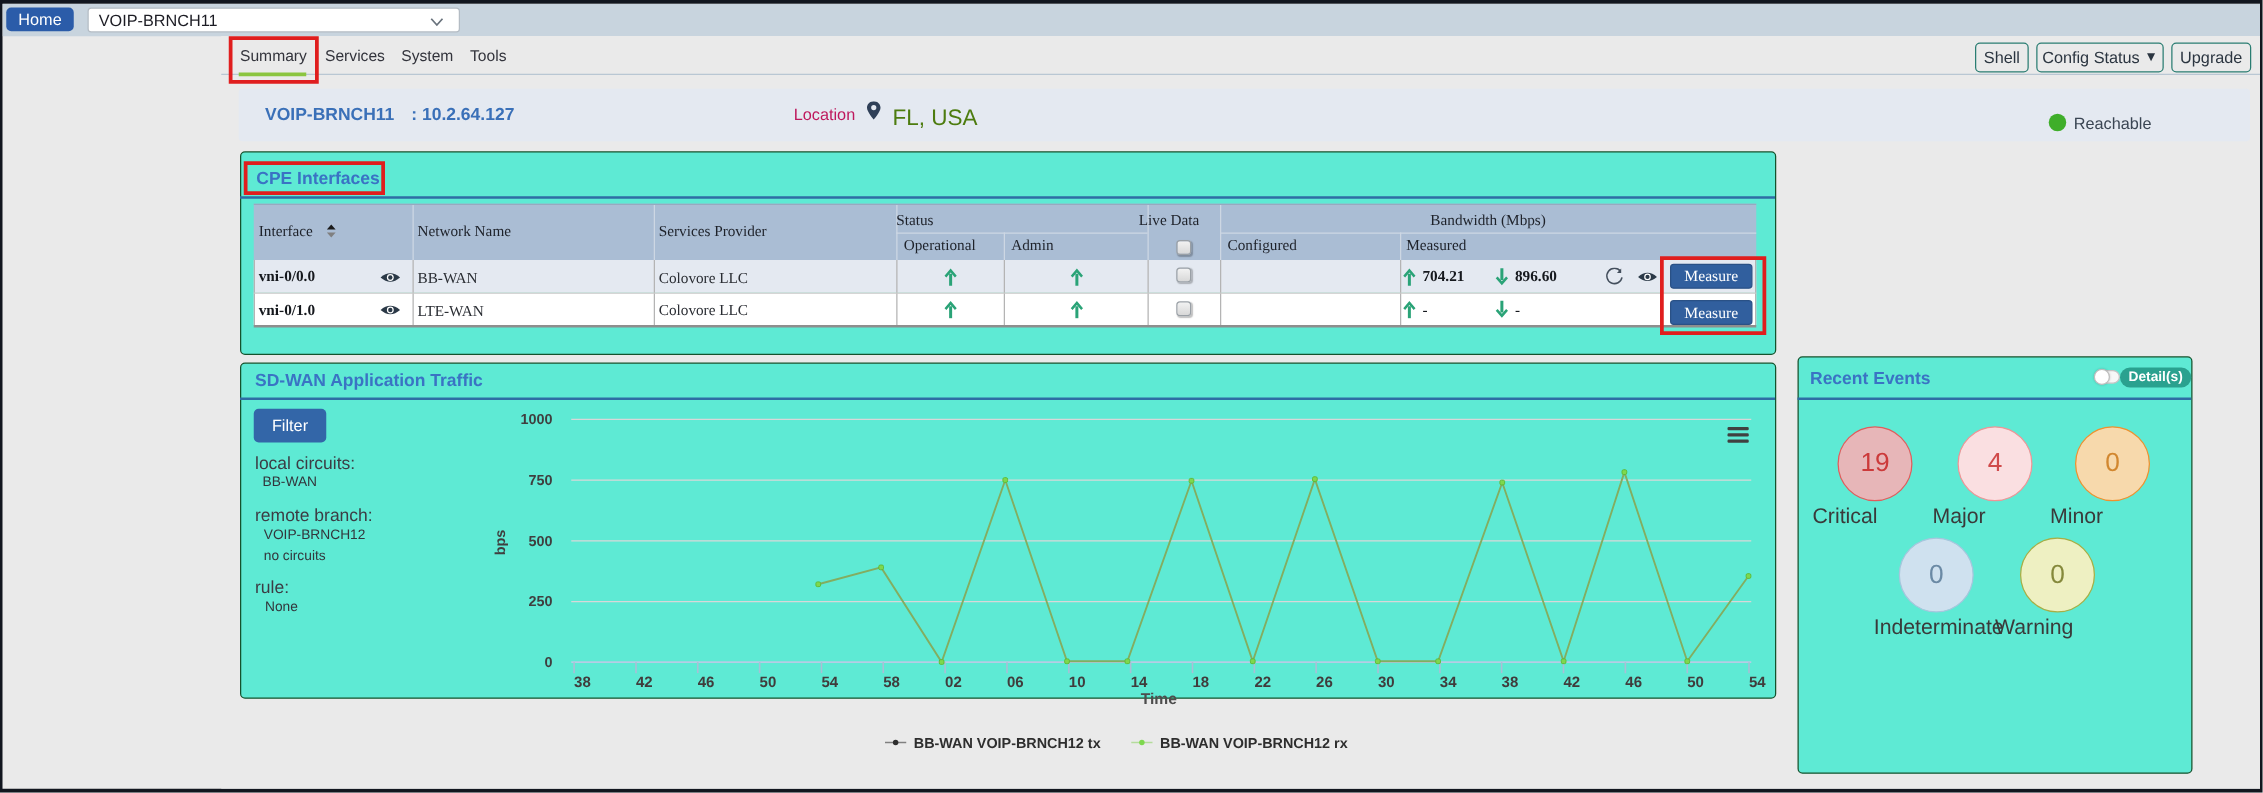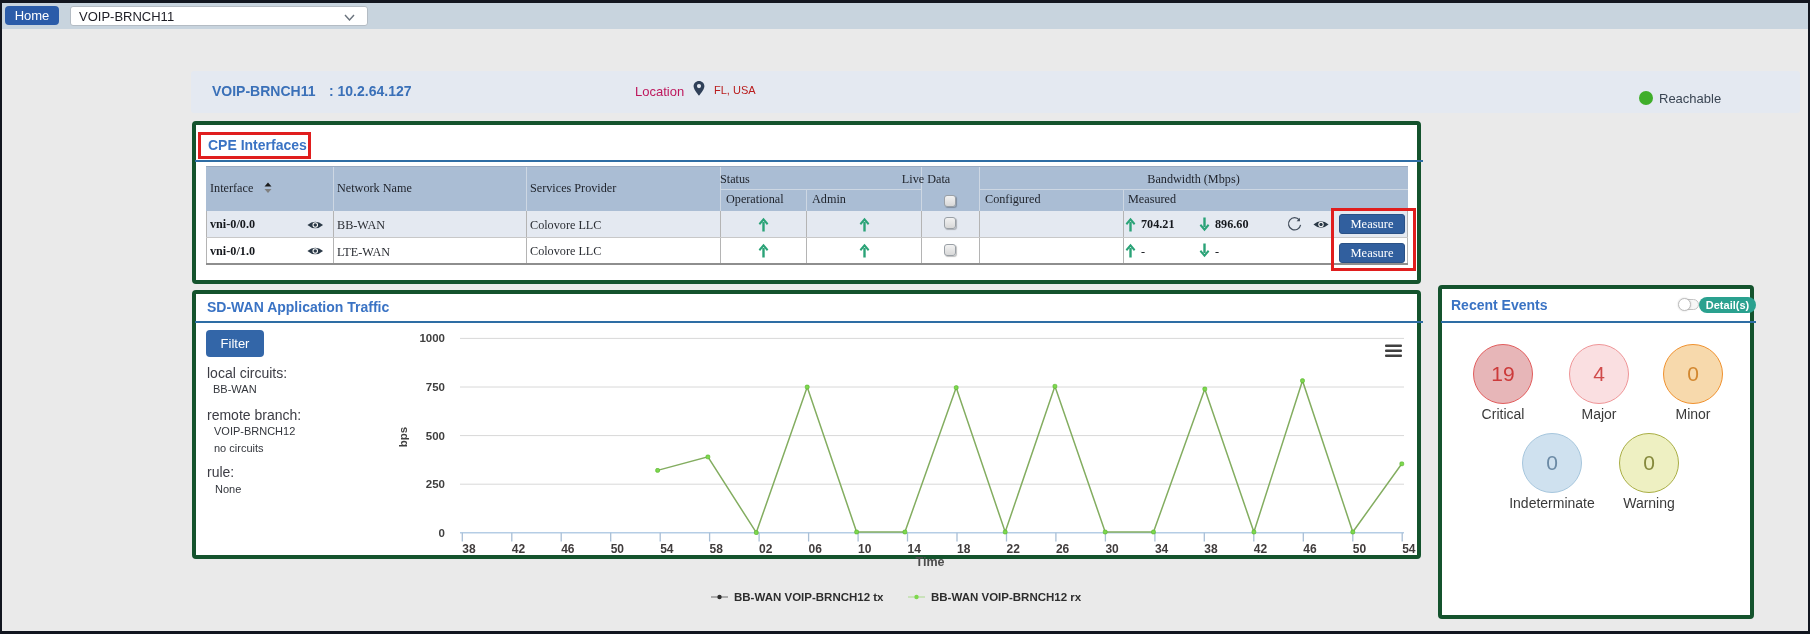--- a/index.html
+++ b/index.html
@@ -15,58 +15,69 @@
 .qa { position:absolute; left:63px; top:44px; color:#4a78c0; font-size:13.5px; }
 .collapse { position:absolute; left:141px; top:37px; width:28px; height:24px; background:#ebebeb; border-radius:7px; }
 .collapse .circ { position:absolute; left:6px; top:4px; width:16px; height:16px; border-radius:50%; background:#848b96; }
 .main { position:absolute; left:175px; top:26px; width:1631px; height:602px; background:#eaeaea; }
 .tabrow { position:absolute; left:0; top:0; width:1631px; height:31px; background:#eaeaea; border-bottom:1px solid #b9c7d3; }
 .tab { position:absolute; top:9px; font-size:12.5px; color:#33343c; }
 .greenline { position:absolute; left:14px; top:29px; width:54px; height:2.5px; background:#8bc53f; }
 .redbox { position:absolute; border:3px solid #e01e1e; z-index:40; }
 .btn-teal { position:absolute; top:5px; height:24px; border:1px solid #2a7d72; border-radius:4px; background:#eaeaea; color:#2b3540; font-size:13px; text-align:center; line-height:21px; }
 .devhead { position:absolute; left:14px; top:42px; width:1609px; height:42px; background:#e4e9f1; border-radius:3px; }
-.panel { position:absolute; background:#ffffff; border:4px solid #14532d; border-radius:4px; }
+.panel { position:absolute; background:#5eead4; border:1px solid #14532d; border-radius:4px; }
 .ptitle { position:absolute; left:13px; font-size:14px; font-weight:bold; color:#3a73c4; }
 .punder { position:absolute; left:-1px; width:1228px; height:2px; background:#2e6da4; }
 
 .tbl { position:absolute; left:10px; top:41px; width:1202px; height:99px; font-size:12.2px; color:#1e222a;font-family:Liberation Serif, serif; }
 .thead { position:absolute; left:0; top:0; width:1202px; height:45px; background:#aabdd4; border-top:1px solid #98a9bf; }
 .r1 { position:absolute; left:0; top:45px; width:1202px; height:26px; background:#e4e9f1; }
 .r2 { position:absolute; left:0; top:71px; width:1202px; height:26px; background:#fff; }
 .tbot { position:absolute; left:0; top:97px; width:1202px; height:2px; background:#8e8e8e; }
 .vsep { position:absolute; width:1px; background:#cdd7e3; }
 .dsep { position:absolute; width:1px; background:#b4b4b4; top:45px; height:52px; }
 .hsep { position:absolute; height:1px; background:#cdd7e3; }
 .tl { position:absolute; white-space:nowrap; }
 .cb { position:absolute; width:12px; height:12px; border:1px solid #9aa0a6; border-radius:3px; background:linear-gradient(#f2f2f2,#d8d8d8); box-shadow:1px 1px 1px rgba(0,0,0,0.25); }
 .measure { position:absolute; width:66px; height:20px; background:#315f9e; border:1px solid #2a5186; border-radius:3px; color:#fff; font-size:12.5px; text-align:center; line-height:18px; }
 .circle { position:absolute; width:60px; height:60px; border-radius:50%; border:1px solid; font-size:21px; text-align:center; line-height:58px; }
-.clabel { position:absolute; font-size:14px; color:#3a3a3a; text-align:center; }
+.clabel { position:absolute; font-size:17px; color:#3a3a3a; }
 </style>
 </head>
 <body>
 <div class="inner">
   <div class="topbar">
     <div class="homebtn">Home</div>
     <div class="devselect">VOIP-BRNCH11
       <svg class="chev" viewBox="0 0 11 7">
           <path d="M1 1 L5.5 6 L10 1" stroke="#6a737d" stroke-width="1.4" fill="none"></path>
         </svg>
     </div>
   </div>
   <div class="main">
+    <div class="tabrow">
+      <div class="tab" style="left:15px">Summary</div>
+      <div class="greenline"></div>
+      <div class="tab" style="left:83px">Services</div>
+      <div class="tab" style="left:144px">System</div>
+      <div class="tab" style="left:199px">Tools</div>
+      <div class="btn-teal" style="left:1403px;width:43px">Shell</div>
+      <div class="btn-teal" style="left:1452px;width:102px">Config Status <span style="font-size:11px;position:relative;top:-1px">▼</span></div>
+      <div class="btn-teal" style="left:1560px;width:64px">Upgrade</div>
+      <div class="redbox" style="left:6px;top:0px;width:72px;height:38px"></div>
+    </div>
     <div class="devhead">
       <span style="position:absolute;left:21px;top:12px;font-size:14px;font-weight:bold;color:#3a70b8">VOIP-BRNCH11</span>
       <span style="position:absolute;left:138px;top:12px;font-size:14px;font-weight:bold;color:#3a70b8">: 10.2.64.127</span>
       <span style="position:absolute;left:444px;top:13px;font-size:13px;color:#be185d">Location</span>
       <svg style="position:absolute;left:502px;top:10px" width="12" height="15" viewBox="0 0 13 18">
           <path d="M6.5 0 C2.9 0 0 2.8 0 6.2 C0 10.2 6.5 17.5 6.5 17.5 C6.5 17.5 13 10.2 13 6.2 C13 2.8 10.1 0 6.5 0 Z M6.5 8.6 A2.4 2.4 0 1 1 6.5 3.6 A2.4 2.4 0 0 1 6.5 8.6 Z" fill="#2f4058"></path>
         </svg>
-      <span style="position:absolute;left:523px;top:13px;font-size:11px;color:#b91c1c">FL, USA</span>
+      <span style="position:absolute;left:523px;top:13px;font-size:18px;color:#4d7c0f">FL, USA</span>
       <span style="position:absolute;left:1448px;top:20px;width:14px;height:14px;border-radius:50%;background:#3fae2a"></span>
       <span style="position:absolute;left:1468px;top:20px;font-size:13px;color:#3a4553">Reachable</span>
     </div>
 
     <div class="panel" id="cpe" style="left:15px;top:92px;width:1229px;height:163px">
       <div class="ptitle" style="left:12px;top:12px">CPE Interfaces</div>
       <div class="punder" style="top:35px"></div>
       <div class="redbox" style="left:2px;top:7px;width:113px;height:27px"></div>
       <div class="tbl">
         <div class="thead"></div>
@@ -98,21 +109,21 @@
         <div class="tl" style="left:4px;top:15px">Interface</div>
         <svg style="position:absolute;left:58px;top:16px" width="8" height="12" viewBox="0 0 8 12">
             <path d="M0.5 4.5 L4 0.5 L7.5 4.5 Z" fill="#1a1a1a"></path>
             <path d="M0.5 7 L4 11 L7.5 7 Z" fill="#808080"></path>
           </svg>
         <div class="tl" style="left:131px;top:15px">Network Name</div>
         <div class="tl" style="left:324px;top:15px">Services Provider</div>
         <div class="tl" style="left:514px;width:201px;top:6px;text-align:left">Status</div>
         <div class="tl" style="left:520px;top:26px">Operational</div>
         <div class="tl" style="left:606px;top:26px">Admin</div>
-        <div class="tl" style="left:691px;width:58px;top:6px;text-align:center">Live Data</div>
+        <div class="tl" style="left:708px;width:58px;top:6px;">Live Data</div>
         <div class="cb" style="left:738px;top:29px"></div>
         <div class="tl" style="left:773px;width:429px;top:6px;text-align:center">Bandwidth (Mbps)</div>
         <div class="tl" style="left:779px;top:26px">Configured</div>
         <div class="tl" style="left:922px;top:26px">Measured</div>
 
         <div class="tl" style="left:4px;top:51px;font-weight:bold;color:#15181d">vni-0/0.0</div>
         <svg style="position:absolute;left:101px;top:52.5px" width="16.5" height="12" viewBox="0 0 18 11">
             <path d="M0.5 5.5 Q9 -1.8 17.5 5.5 Q9 12.8 0.5 5.5 Z" fill="#2b3947"></path>
             <circle cx="9" cy="5.5" r="3" fill="#fff"></circle>
             <circle cx="9" cy="5.5" r="1.9" fill="#2b3947"></circle>

